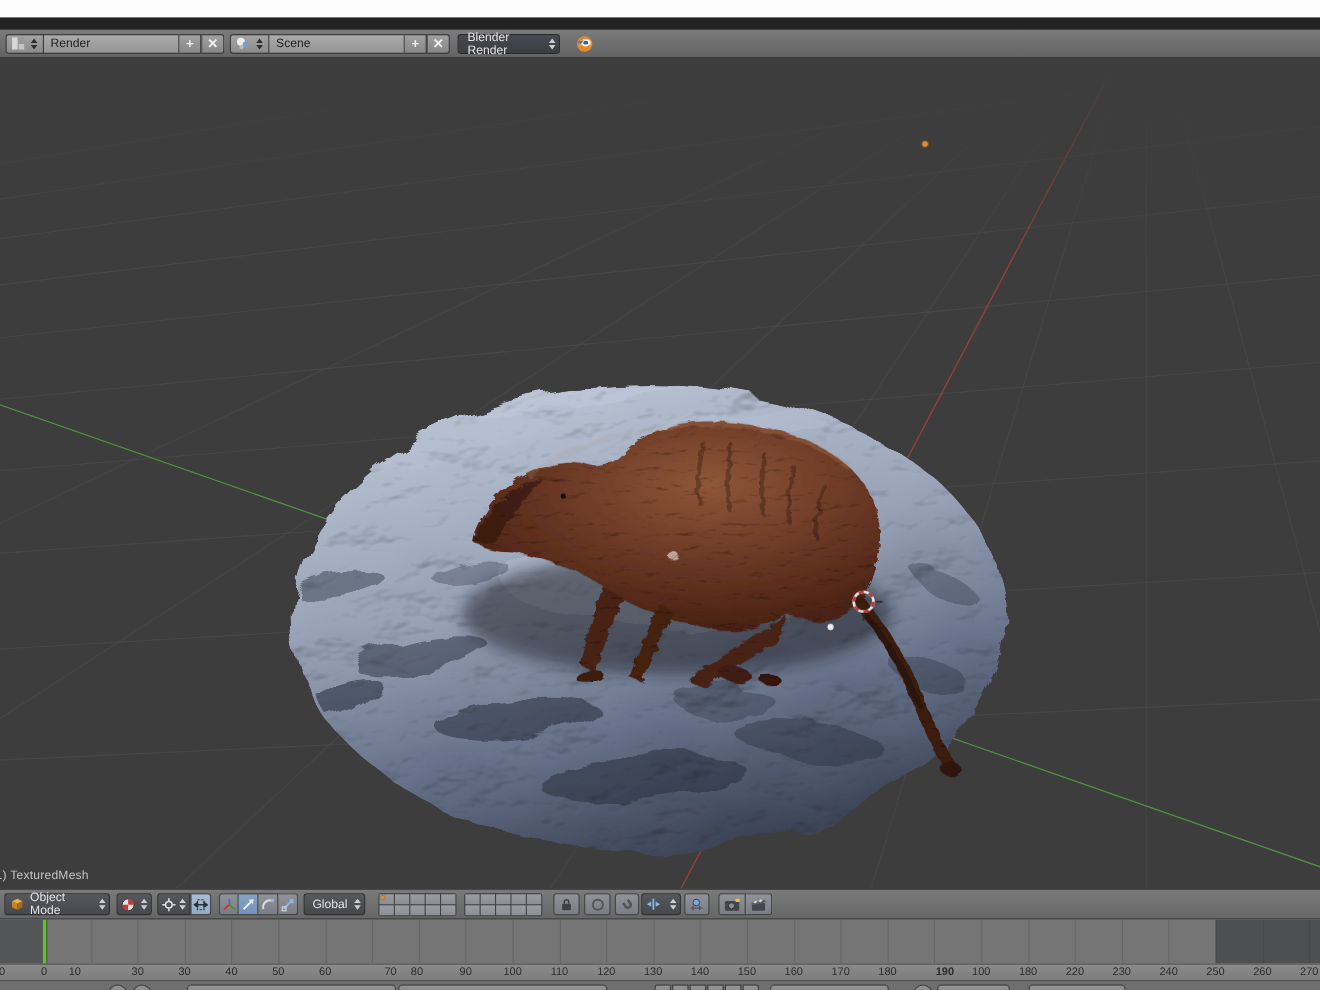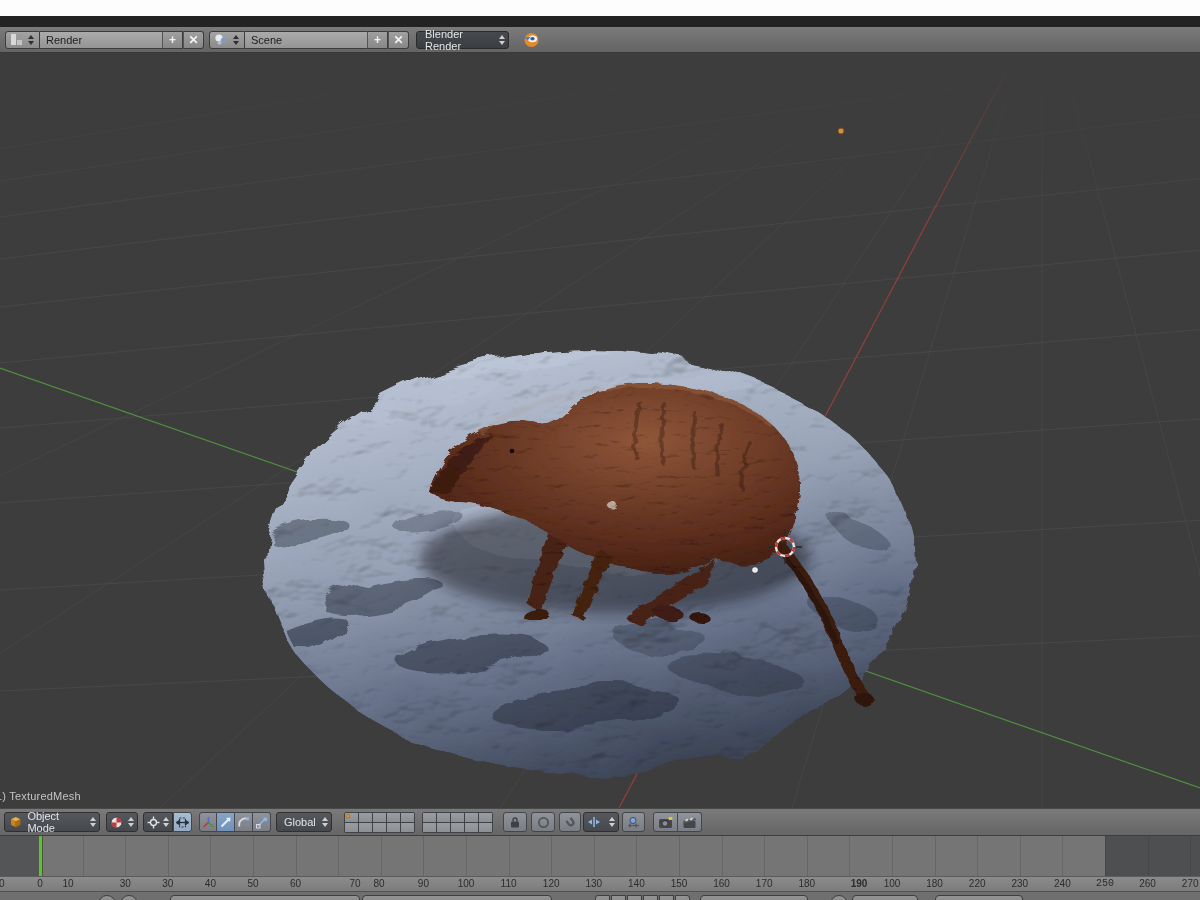--- a/index.html
+++ b/index.html
@@ -492,21 +492,21 @@
         <span class="tl-num" style="left: 679px;">150</span>
         <span class="tl-num" style="left: 721.6px;">160</span>
         <span class="tl-num" style="left: 764.2px;">170</span>
         <span class="tl-num" style="left: 806.8px;">180</span>
         <span class="tl-num" style="left: 859px; font-weight: bold;">190</span>
         <span class="tl-num" style="left: 892px;">100</span>
         <span class="tl-num" style="left: 934.6px;">180</span>
         <span class="tl-num" style="left: 977.2px;">220</span>
         <span class="tl-num" style="left: 1019.8px;">230</span>
         <span class="tl-num" style="left: 1062.4px;">240</span>
-        <span class="tl-num" style="left: 1105px; font-family: Liberation Mono, monospace;">250</span>
+        <span class="tl-num" style="left: 1105px;">250</span>
         <span class="tl-num" style="left: 1147.6px;">260</span>
         <span class="tl-num" style="left: 1190.2px;">270</span>
       </div>
     <div class="tl-footer">
       <div class="fbtn" style="left:98px;width:18px;border-radius:9px"></div>
       <div class="fbtn" style="left:120px;width:18px;border-radius:9px"></div>
       <div class="fbtn" style="left:170px;width:190px"></div>
       <div class="fbtn" style="left:362px;width:190px"></div>
       <div class="fbtn" style="left:595px;width:15px;border-radius:3px 0 0 3px"></div>
       <div class="fbtn" style="left:611px;width:15px;border-radius:0"></div>

